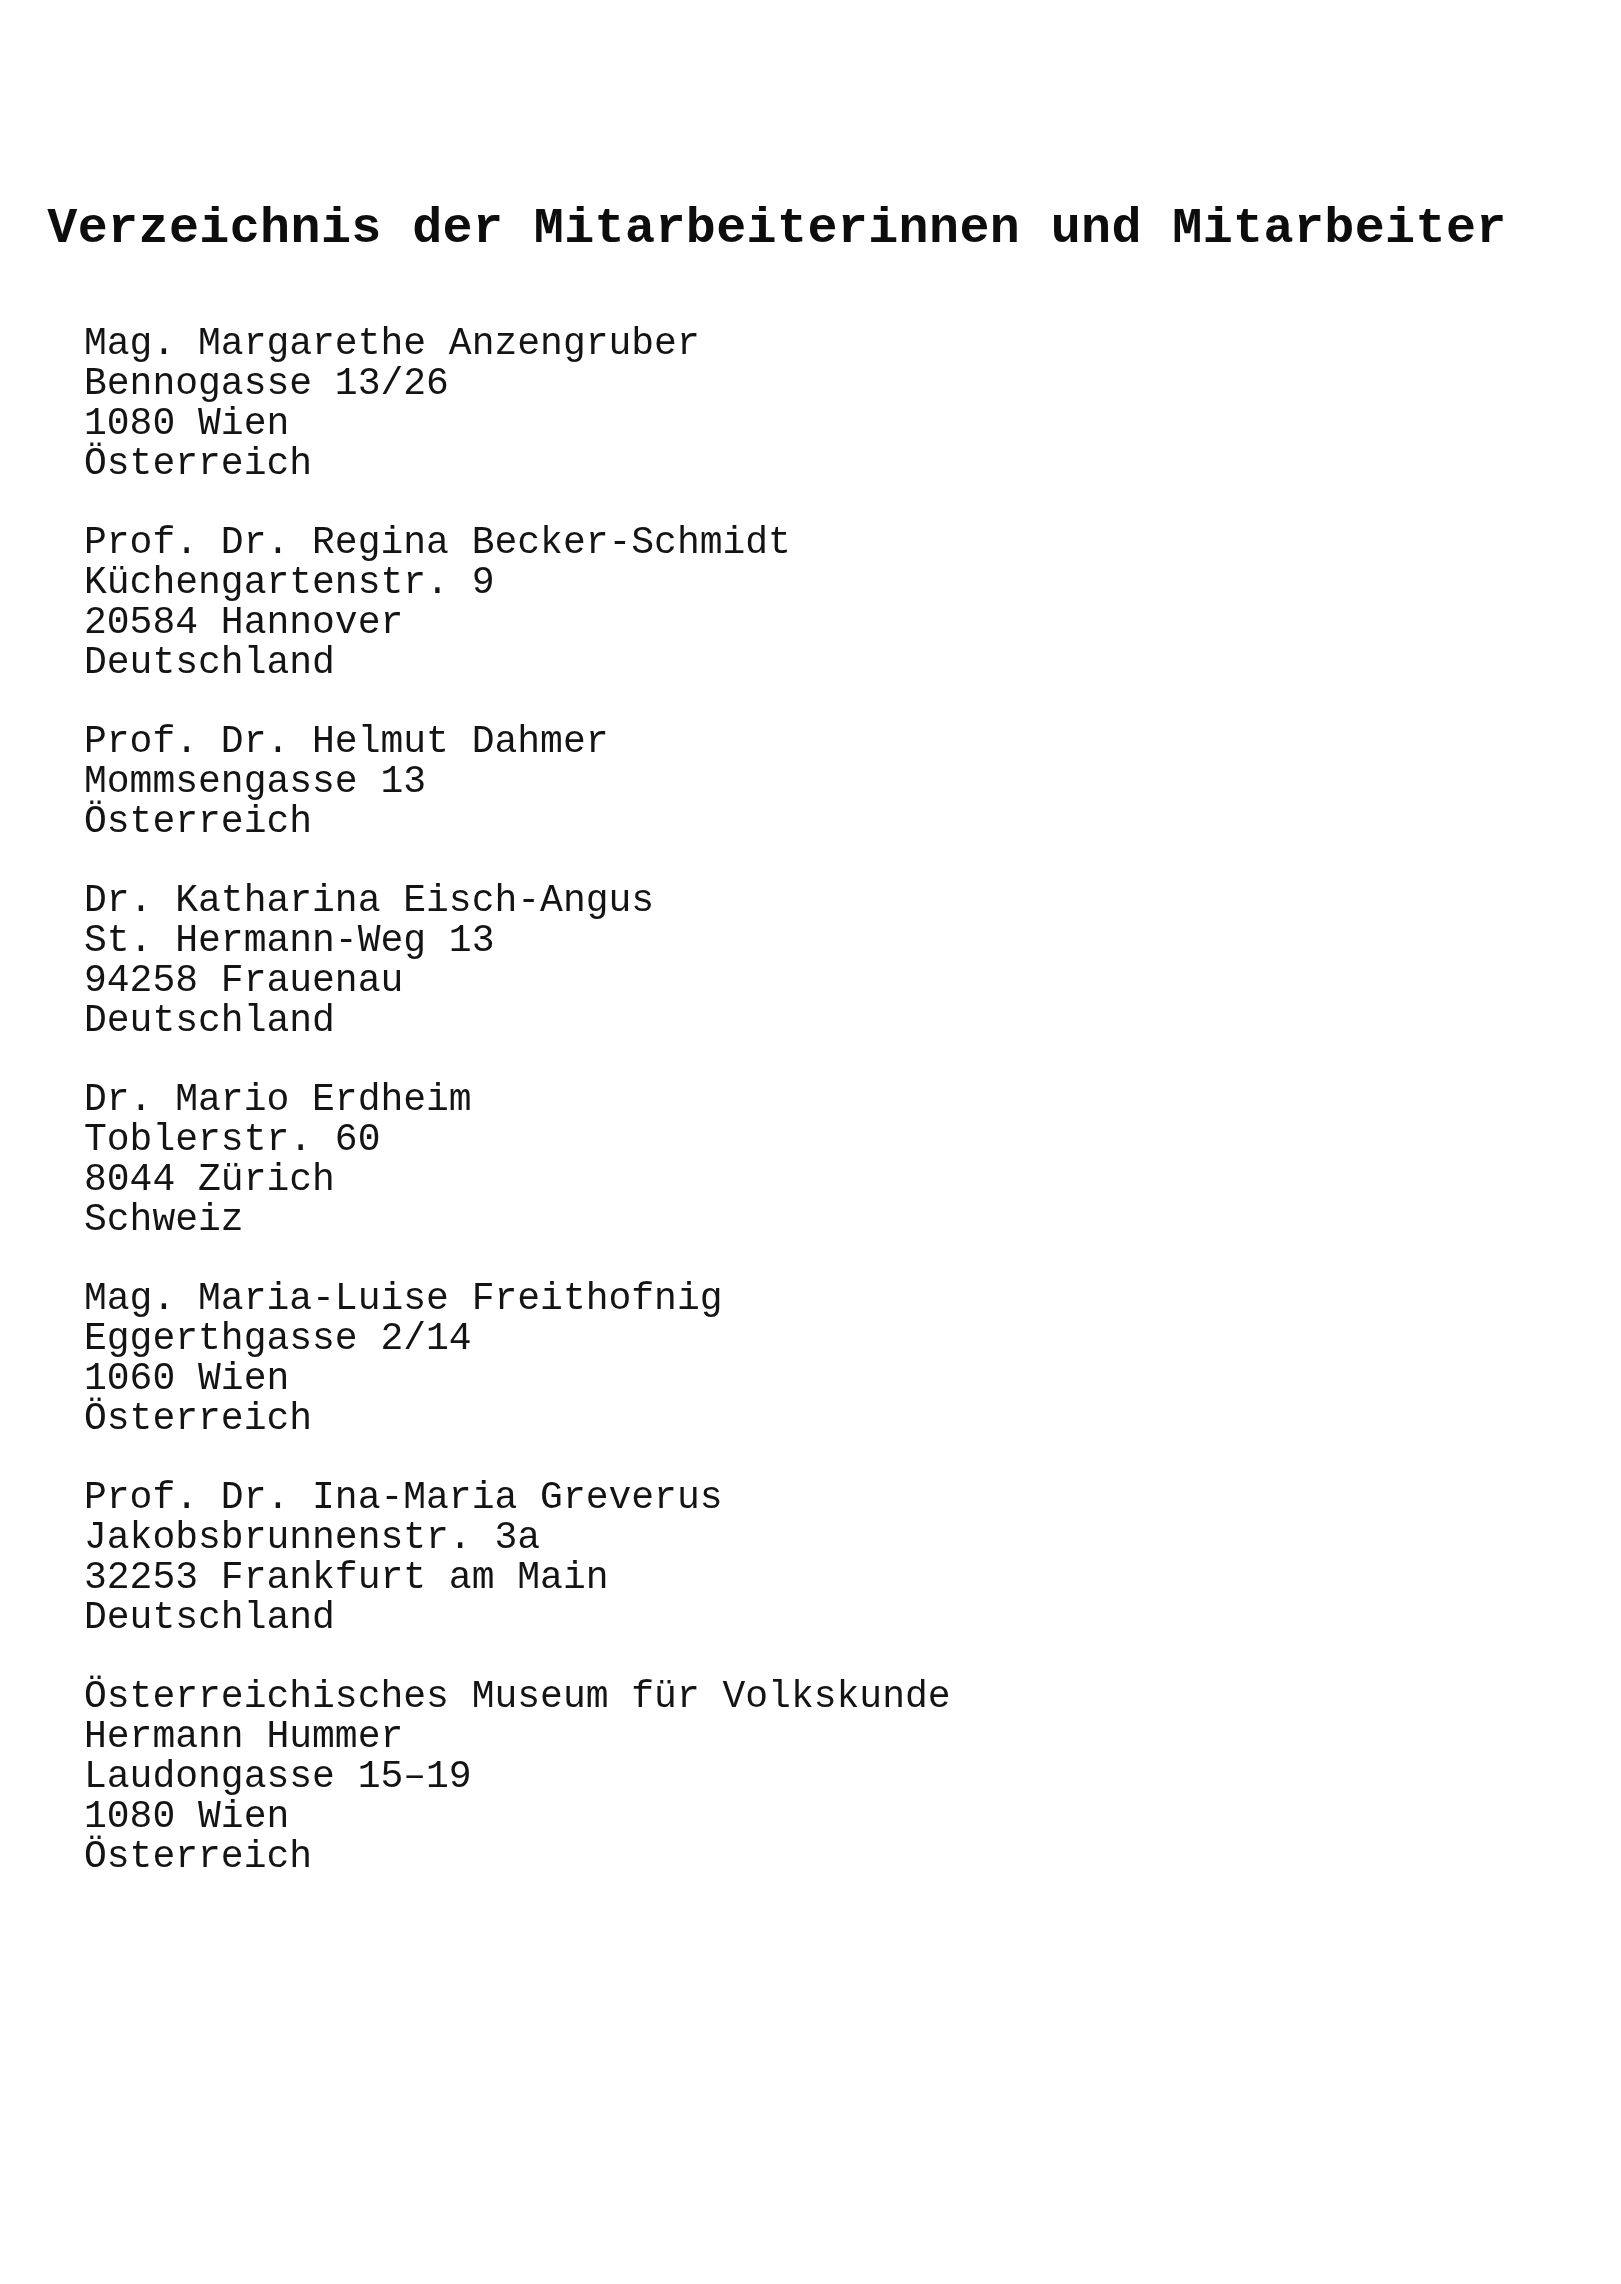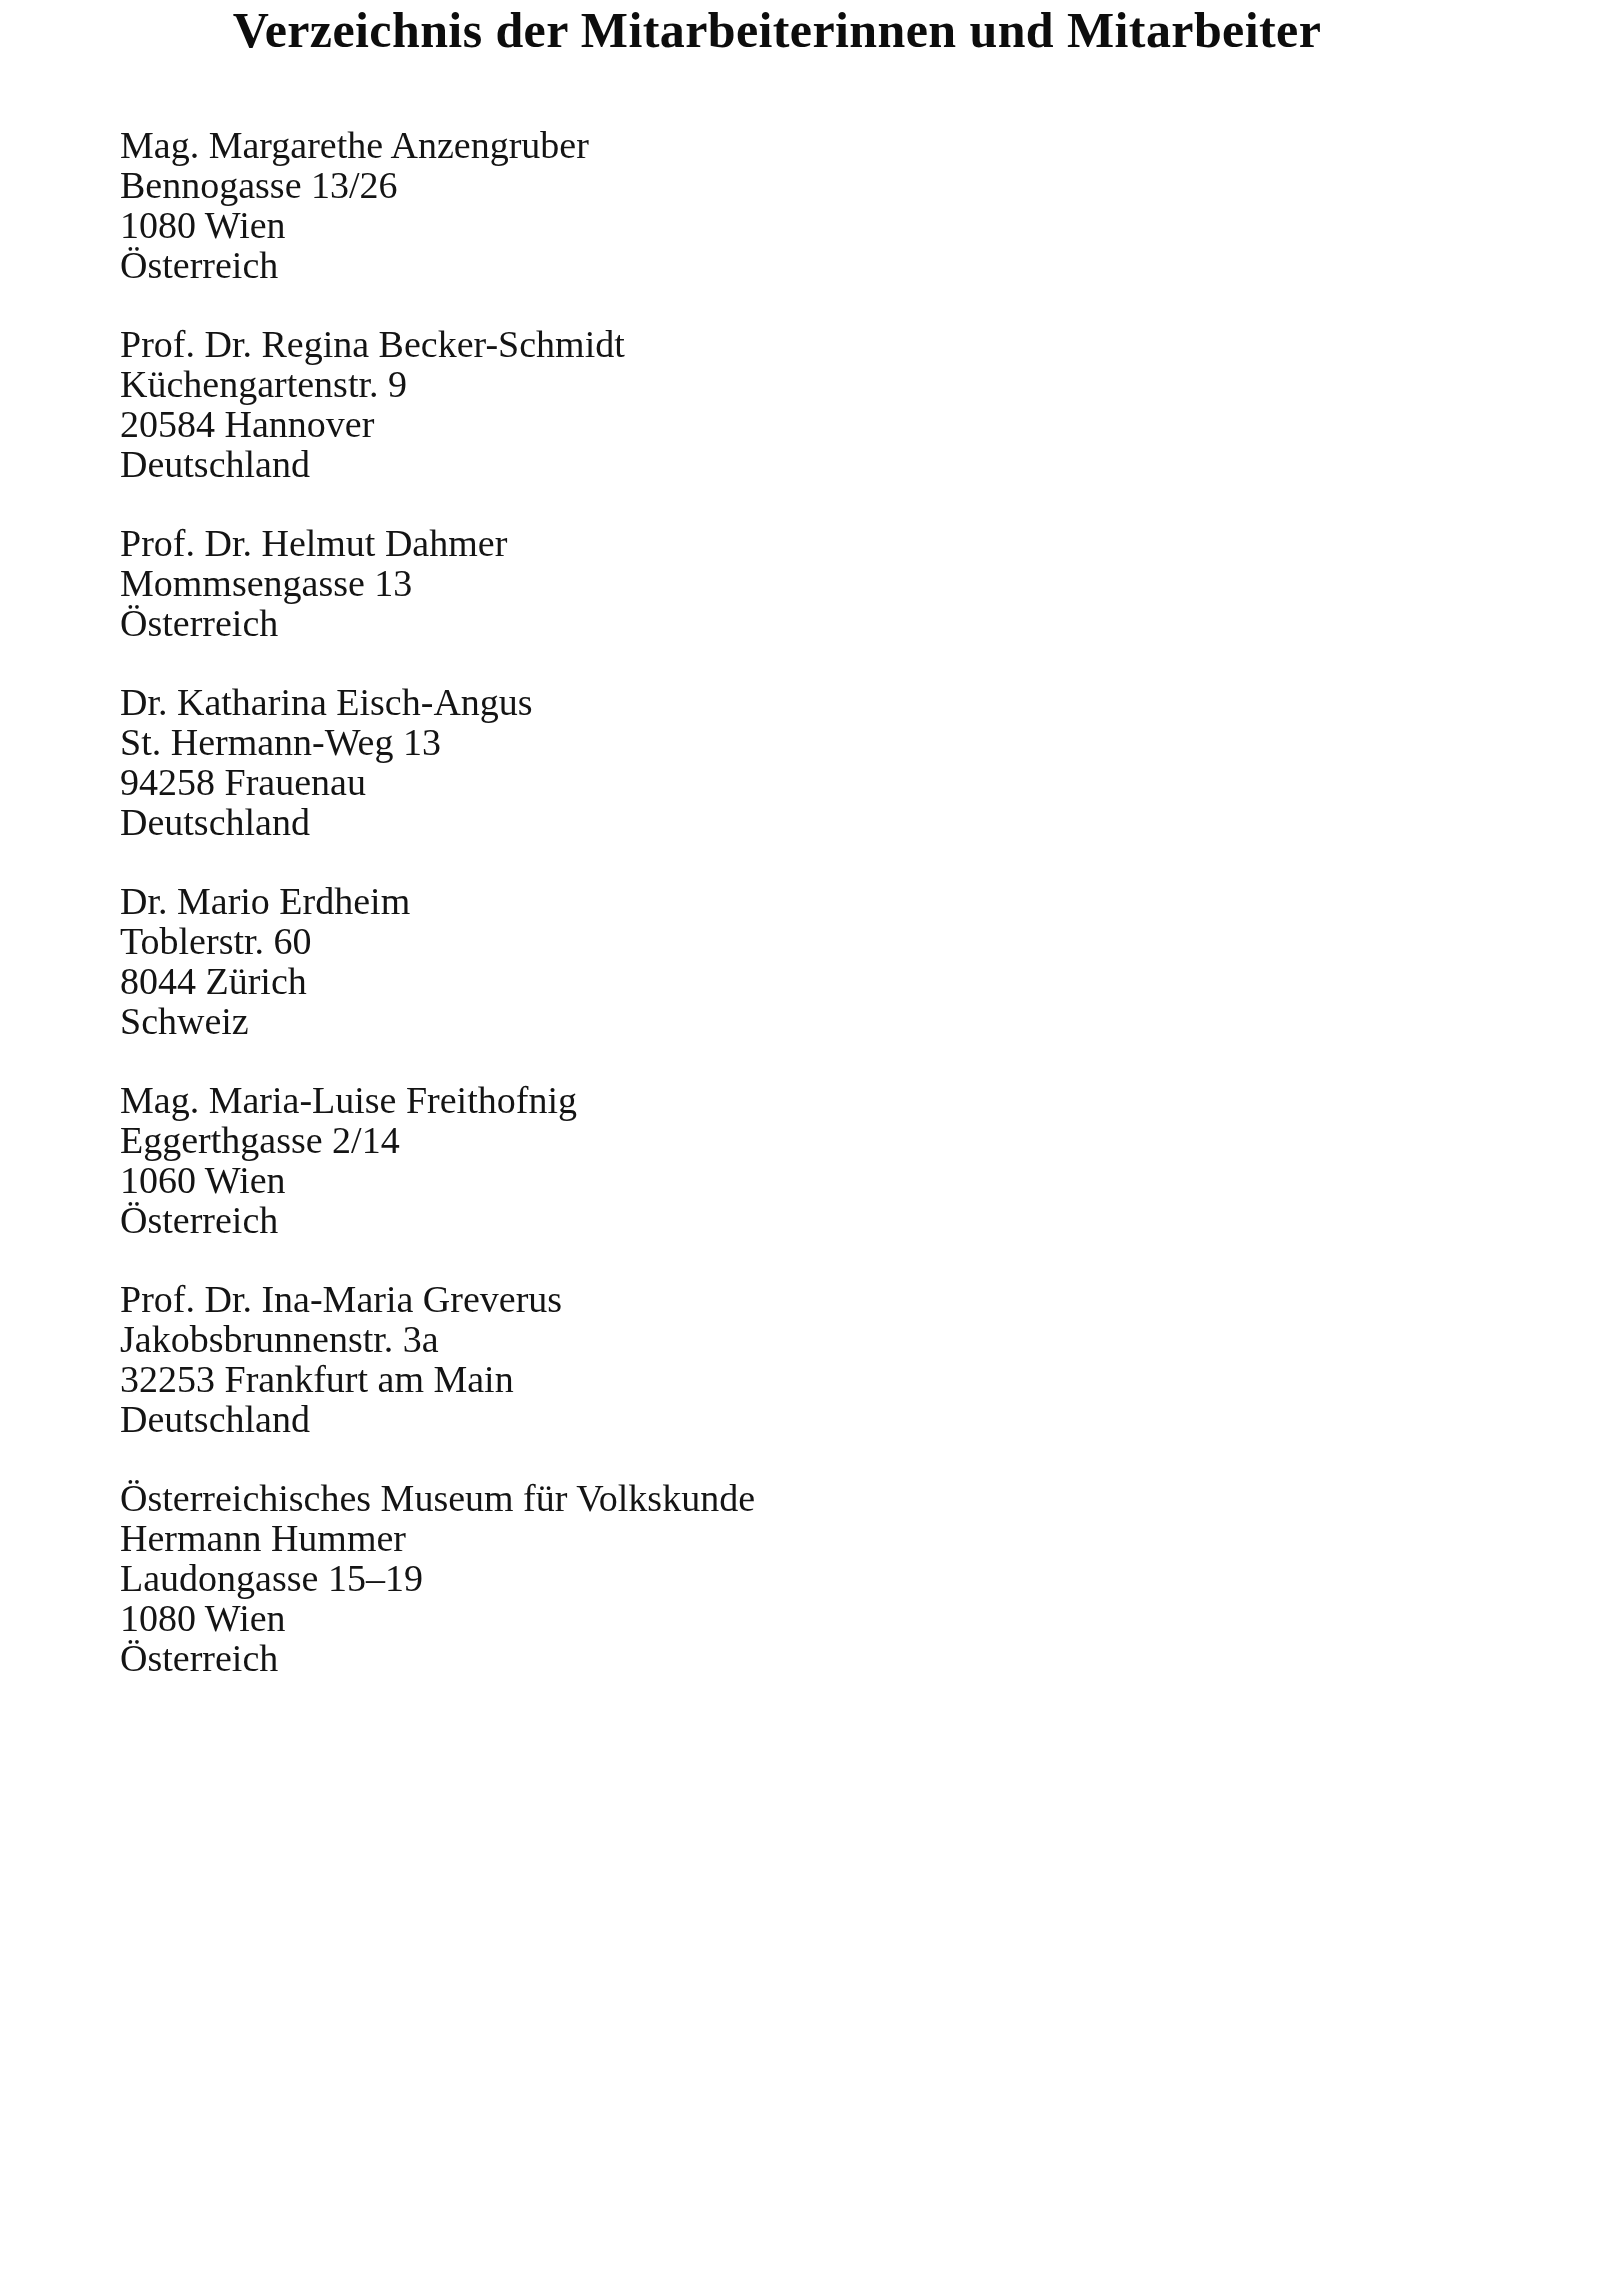--- a/index.html
+++ b/index.html
@@ -6,35 +6,36 @@
     margin: 0;
     padding: 0;
     background: #ffffff;
   }
   .page {
     position: relative;
     width: 1554px;
     height: 2284px;
     background: #ffffff;
     overflow: hidden;
-    font-family: Liberation Serif, serif;
+    font-family: Liberation Mono, monospace;
     color: #121212;
     box-sizing: border-box;
+    padding-top: 199px;
   }
   .title {
     text-align: center;
     font-size: 50px;
     line-height: 60px;
     font-weight: bold;
     letter-spacing: 0.4px;
     color: #0d0d0d;
   }
   .entries {
     margin-top: 65px;
-    margin-left: 120px;
+    margin-left: 84px;
     margin-right: 162px;
   }
   .entry {
     font-size: 38px;
     line-height: 40px;
     margin-bottom: 39px;
     color: #141414;
   }
   .entry .line {
     white-space: pre;

